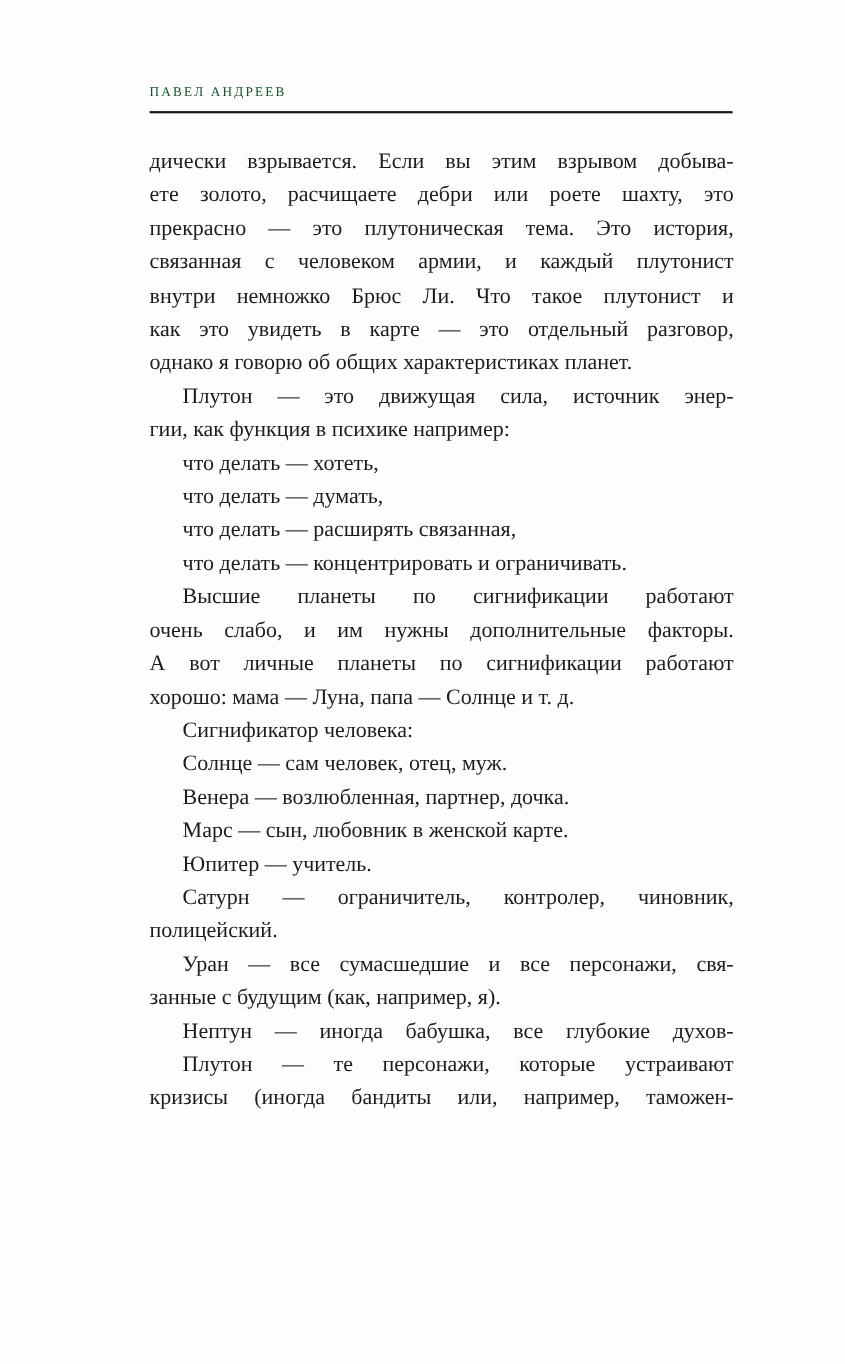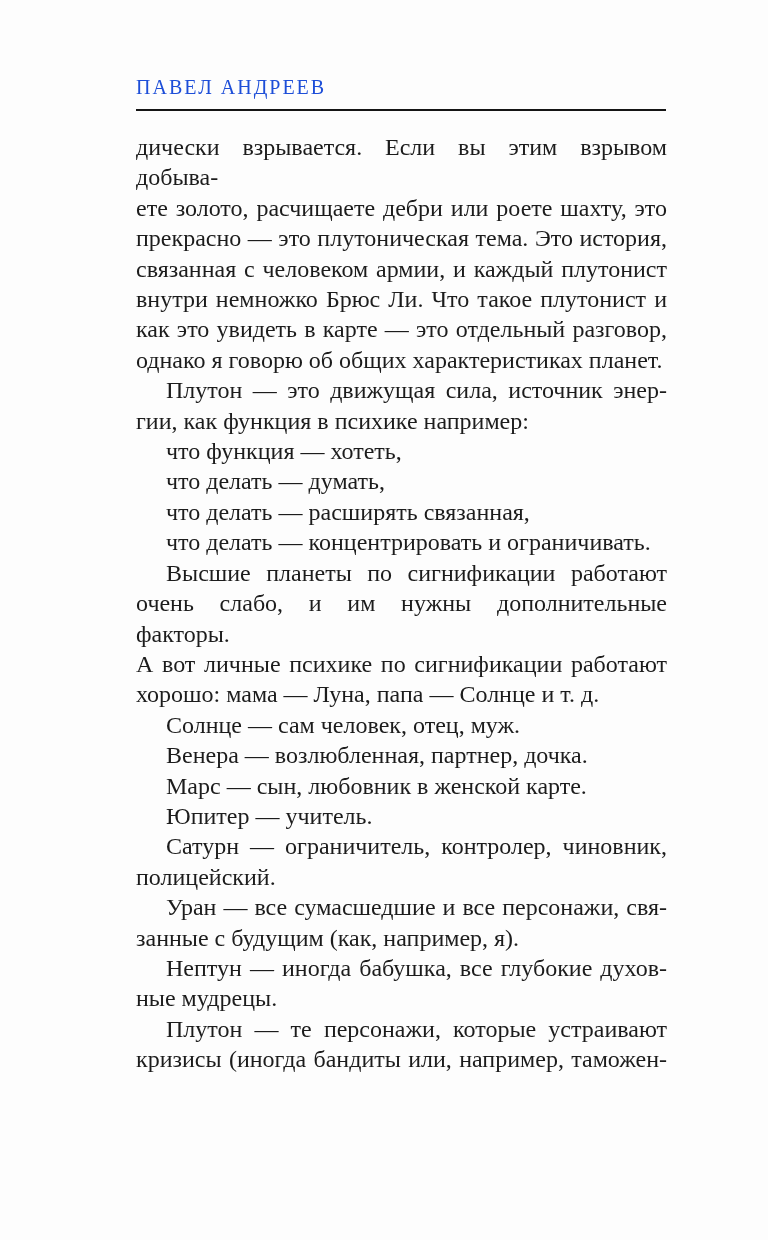--- a/index.html
+++ b/index.html
@@ -16,37 +16,37 @@
     color: #1b1b1b;
     overflow: hidden;
   }
   .running-header {
     position: absolute;
     left: 136px;
     top: 76px;
     width: 530px;
   }
   .author-name {
-    font-size: 20px;
+    font-size: 12px;
     letter-spacing: 2px;
-    color: #1d4ed8;
+    color: #14532d;
     font-weight: 400;
   }
   .header-rule {
     border: none;
     border-top: 2px solid #151515;
     margin-top: 10px;
     width: 100%;
   }
   .text-body {
     position: absolute;
     left: 136px;
     top: 132px;
     width: 531px;
-    font-size: 24px;
+    font-size: 20px;
     line-height: 30.4px;
     color: #1c1c1c;
   }
   .paragraph { width: 100%; }
   .paragraph.indent .line:first-child { padding-left: 30px; }
   .line { width: 100%; white-space: normal; }
   .line.just {
     text-align: justify;
     text-align-last: justify;
     -moz-text-align-last: justify;
@@ -70,36 +70,39 @@
         <div class="line just">связанная с человеком армии, и каждый плутонист</div>
         <div class="line just">внутри немножко Брюс Ли. Что такое плутонист и</div>
         <div class="line just">как это увидеть в карте — это отдельный разговор,</div>
         <div class="line">однако я говорю об общих характеристиках планет.</div>
       </div>
       <div class="paragraph indent">
         <div class="line just">Плутон — это движущая сила, источник энер-</div>
         <div class="line">гии, как функция в психике например:</div>
       </div>
       <div class="paragraph indent">
-        <div class="line">что функция — хотеть,</div>
+        <div class="line">что делать — хотеть,</div>
       </div>
       <div class="paragraph indent">
         <div class="line">что делать — думать,</div>
       </div>
       <div class="paragraph indent">
         <div class="line">что делать — расширять связанная,</div>
       </div>
       <div class="paragraph indent">
         <div class="line">что делать — концентрировать и ограничивать.</div>
       </div>
       <div class="paragraph indent">
         <div class="line just">Высшие планеты по сигнификации работают</div>
         <div class="line just">очень слабо, и им нужны дополнительные факторы.</div>
-        <div class="line just">А вот личные психике по сигнификации работают</div>
+        <div class="line just">А вот личные планеты по сигнификации работают</div>
         <div class="line">хорошо: мама — Луна, папа — Солнце и т. д.</div>
+      </div>
+      <div class="paragraph indent">
+        <div class="line">Сигнификатор человека:</div>
       </div>
       <div class="paragraph indent">
         <div class="line">Солнце — сам человек, отец, муж.</div>
       </div>
       <div class="paragraph indent">
         <div class="line">Венера — возлюбленная, партнер, дочка.</div>
       </div>
       <div class="paragraph indent">
         <div class="line">Марс — сын, любовник в женской карте.</div>
       </div>
@@ -109,21 +112,20 @@
       <div class="paragraph indent">
         <div class="line just">Сатурн — ограничитель, контролер, чиновник,</div>
         <div class="line">полицейский.</div>
       </div>
       <div class="paragraph indent">
         <div class="line just">Уран — все сумасшедшие и все персонажи, свя-</div>
         <div class="line">занные с будущим (как, например, я).</div>
       </div>
       <div class="paragraph indent">
         <div class="line just">Нептун — иногда бабушка, все глубокие духов-</div>
-        <div class="line">ные мудрецы.</div>
       </div>
       <div class="paragraph indent">
         <div class="line just">Плутон — те персонажи, которые устраивают</div>
         <div class="line just">кризисы (иногда бандиты или, например, таможен-</div>
       </div>
     </div>
 
 </div>
 
 </body></html>

